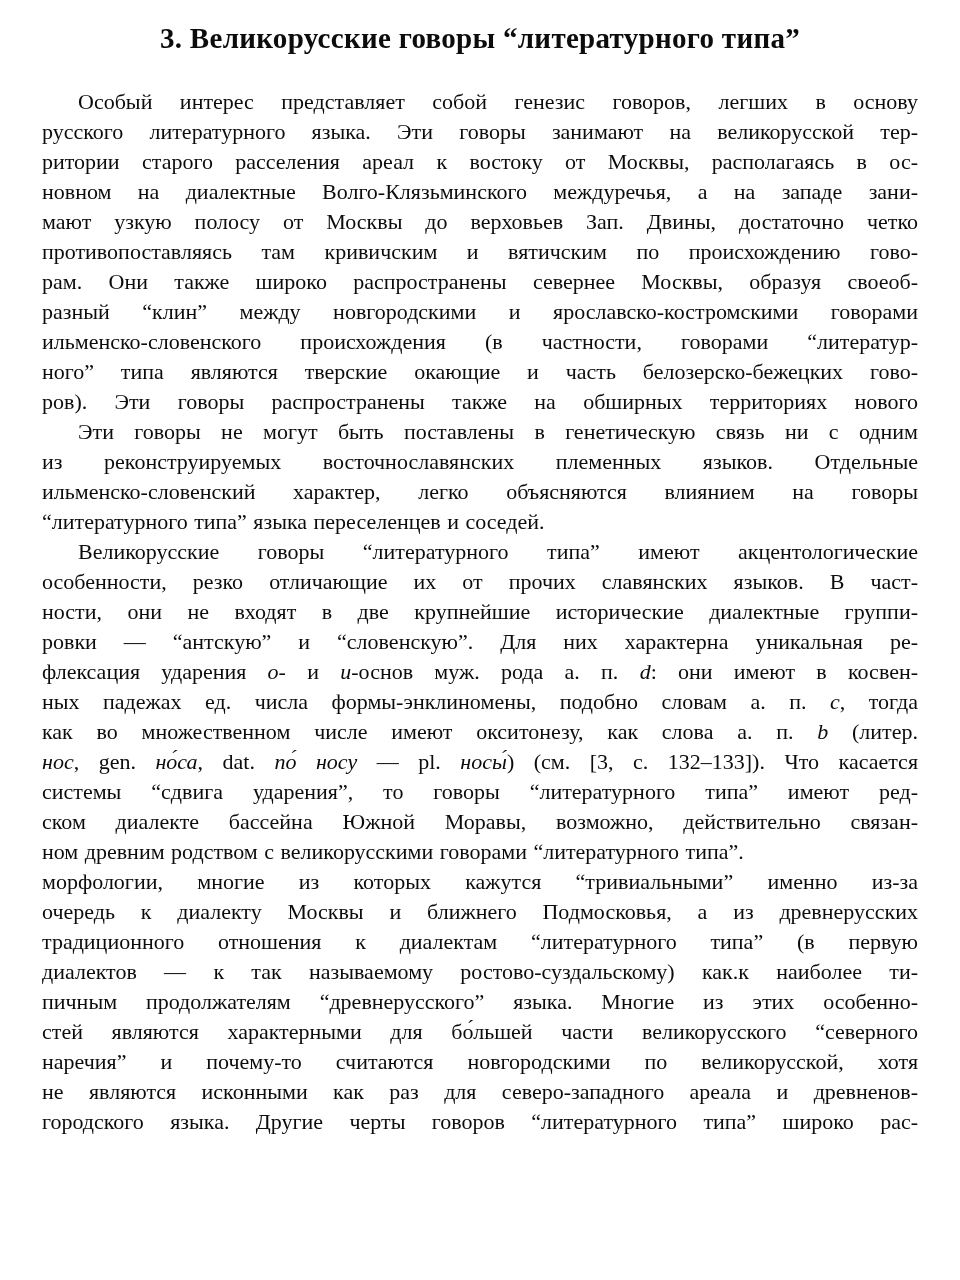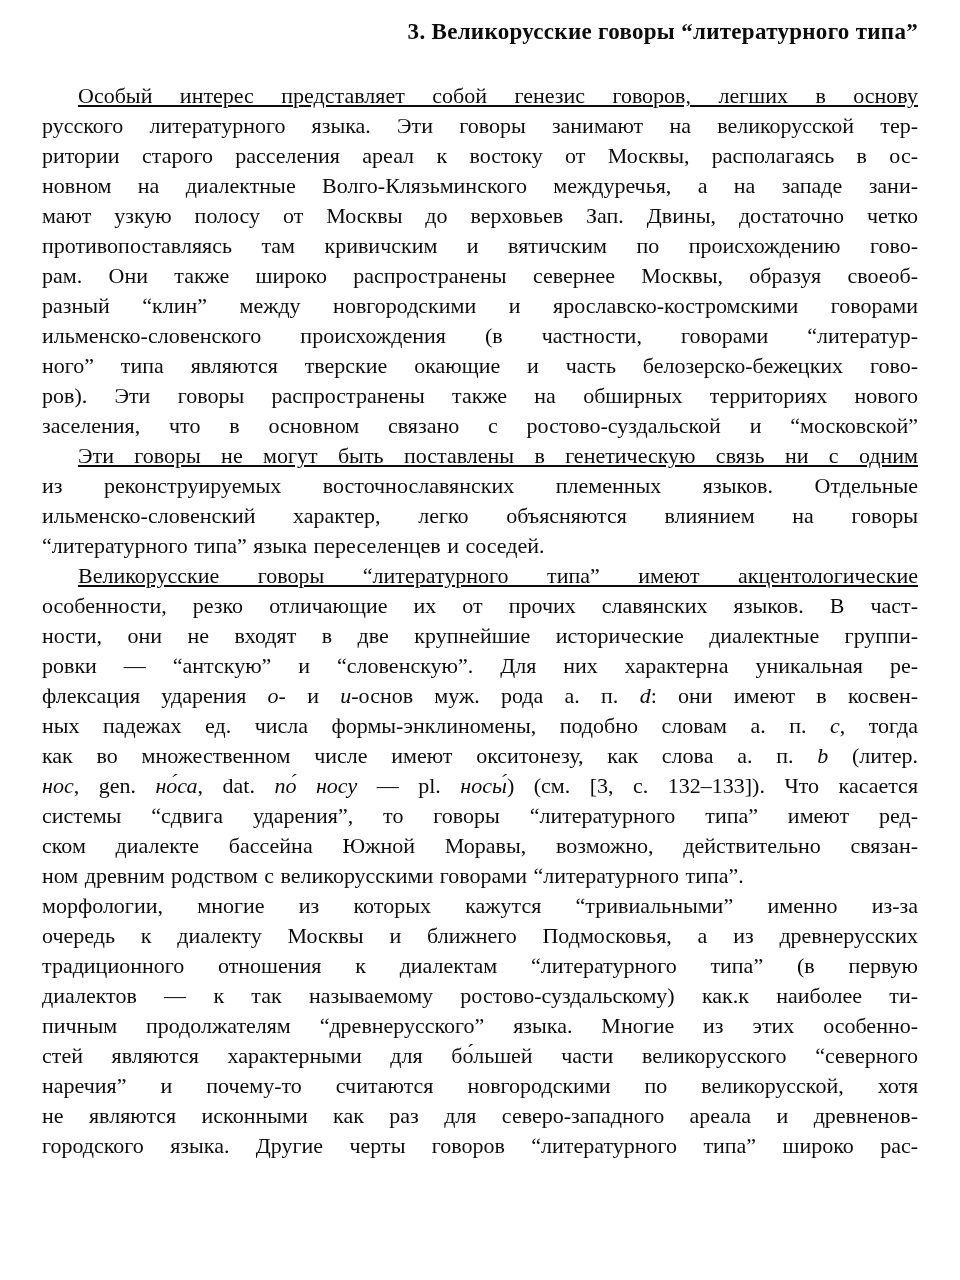--- a/index.html
+++ b/index.html
@@ -10,45 +10,45 @@
     font-family: "Liberation Serif", "DejaVu Serif", serif;
     overflow: hidden;
   }
   .page {
     box-sizing: border-box;
     width: 960px; height: 1280px;
     padding: 10px 42px 0 42px;
     overflow: hidden;
   }
   .title {
-    text-align: right;
+    text-align: center;
     font-weight: bold;
-    font-size: 23px;
+    font-size: 29px;
     line-height: 32px;
-    margin-top: 6px;
+    margin-top: 12px;
     letter-spacing: 0.3px;
   }
   .body-text {
     margin-top: 33px;
     font-size: 22px;
     line-height: 30px;
   }
   .para { margin: 0; }
   .line {
     text-align: justify;
     text-align-last: justify;
     -moz-text-align-last: justify;
     white-space: normal;
     word-spacing: 1px;
   }
   .line.lastline {
     text-align-last: left;
     -moz-text-align-last: left;
   }
-  .line.indent { text-indent: 36px; text-decoration: underline; }
+  .line.indent { text-indent: 36px; }
   .line i { font-style: italic; }
   .line sup {
     font-size: 13px;
     vertical-align: super;
     line-height: 0;
     font-style: normal;
   }
 </style>
 </head>
 <body>
@@ -61,21 +61,20 @@
         <div class="line"><span>русского литературного языка. Эти говоры занимают на великорусской тер-</span></div>
         <div class="line"><span>ритории старого расселения ареал к востоку от Москвы, располагаясь в ос-</span></div>
         <div class="line"><span>новном на диалектные Волго-Клязьминского междуречья, а на западе зани-</span></div>
         <div class="line"><span>мают узкую полосу от Москвы до верховьев Зап. Двины, достаточно четко</span></div>
         <div class="line"><span>противопоставляясь там кривичским и вятичским по происхождению гово-</span></div>
         <div class="line"><span>рам. Они также широко распространены севернее Москвы, образуя своеоб-</span></div>
         <div class="line"><span>разный “клин” между новгородскими и ярославско-костромскими говорами</span></div>
         <div class="line"><span>ильменско-словенского происхождения (в частности, говорами “литератур-</span></div>
         <div class="line"><span>ного” типа являются тверские окающие и часть белозерско-бежецких гово-</span></div>
         <div class="line"><span>ров). Эти говоры распространены также на обширных территориях нового</span></div>
-        <div class="line"><span>заселения, что в основном связано с ростово-суздальской и “московской”</span></div>
       </div>
       <div class="para">
         <div class="line indent"><span>Эти говоры не могут быть поставлены в генетическую связь ни с одним</span></div>
         <div class="line"><span>из реконструируемых восточнославянских племенных языков. Отдельные</span></div>
         <div class="line"><span>ильменско-словенский характер, легко объясняются влиянием на говоры</span></div>
         <div class="line lastline"><span>“литературного типа” языка переселенцев и соседей.</span></div>
       </div>
       <div class="para">
         <div class="line indent"><span>Великорусские говоры “литературного типа” имеют акцентологические</span></div>
         <div class="line"><span>особенности, резко отличающие их от прочих славянских языков. В част-</span></div>

